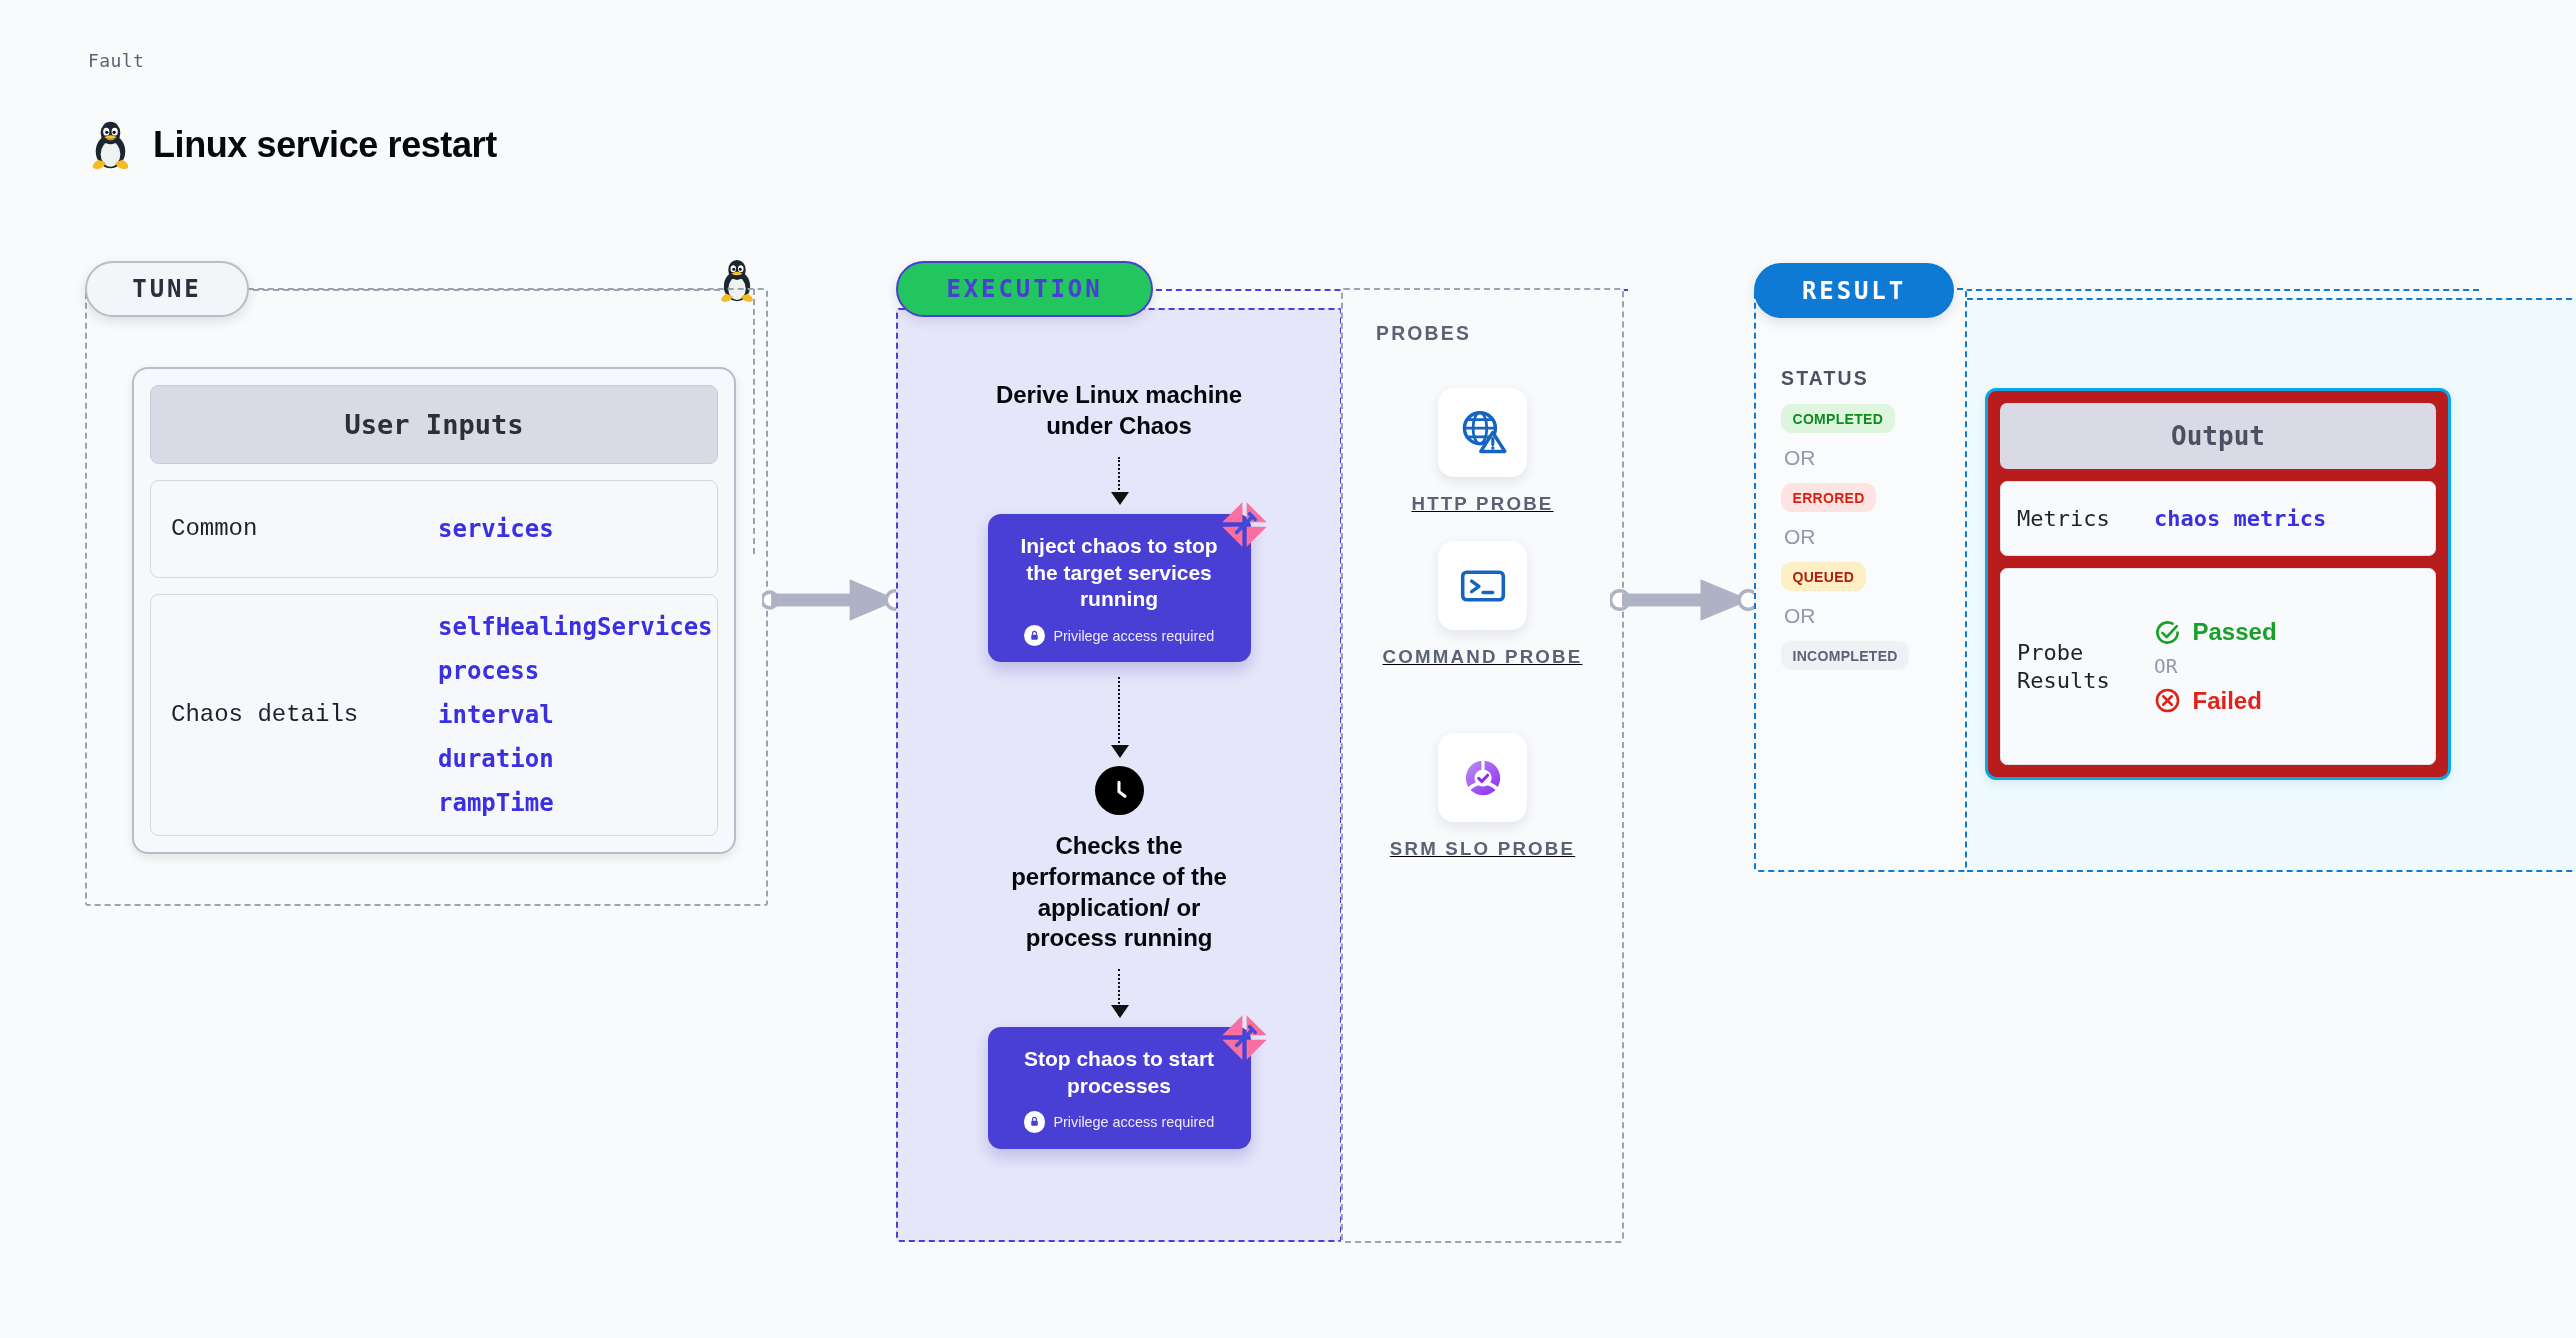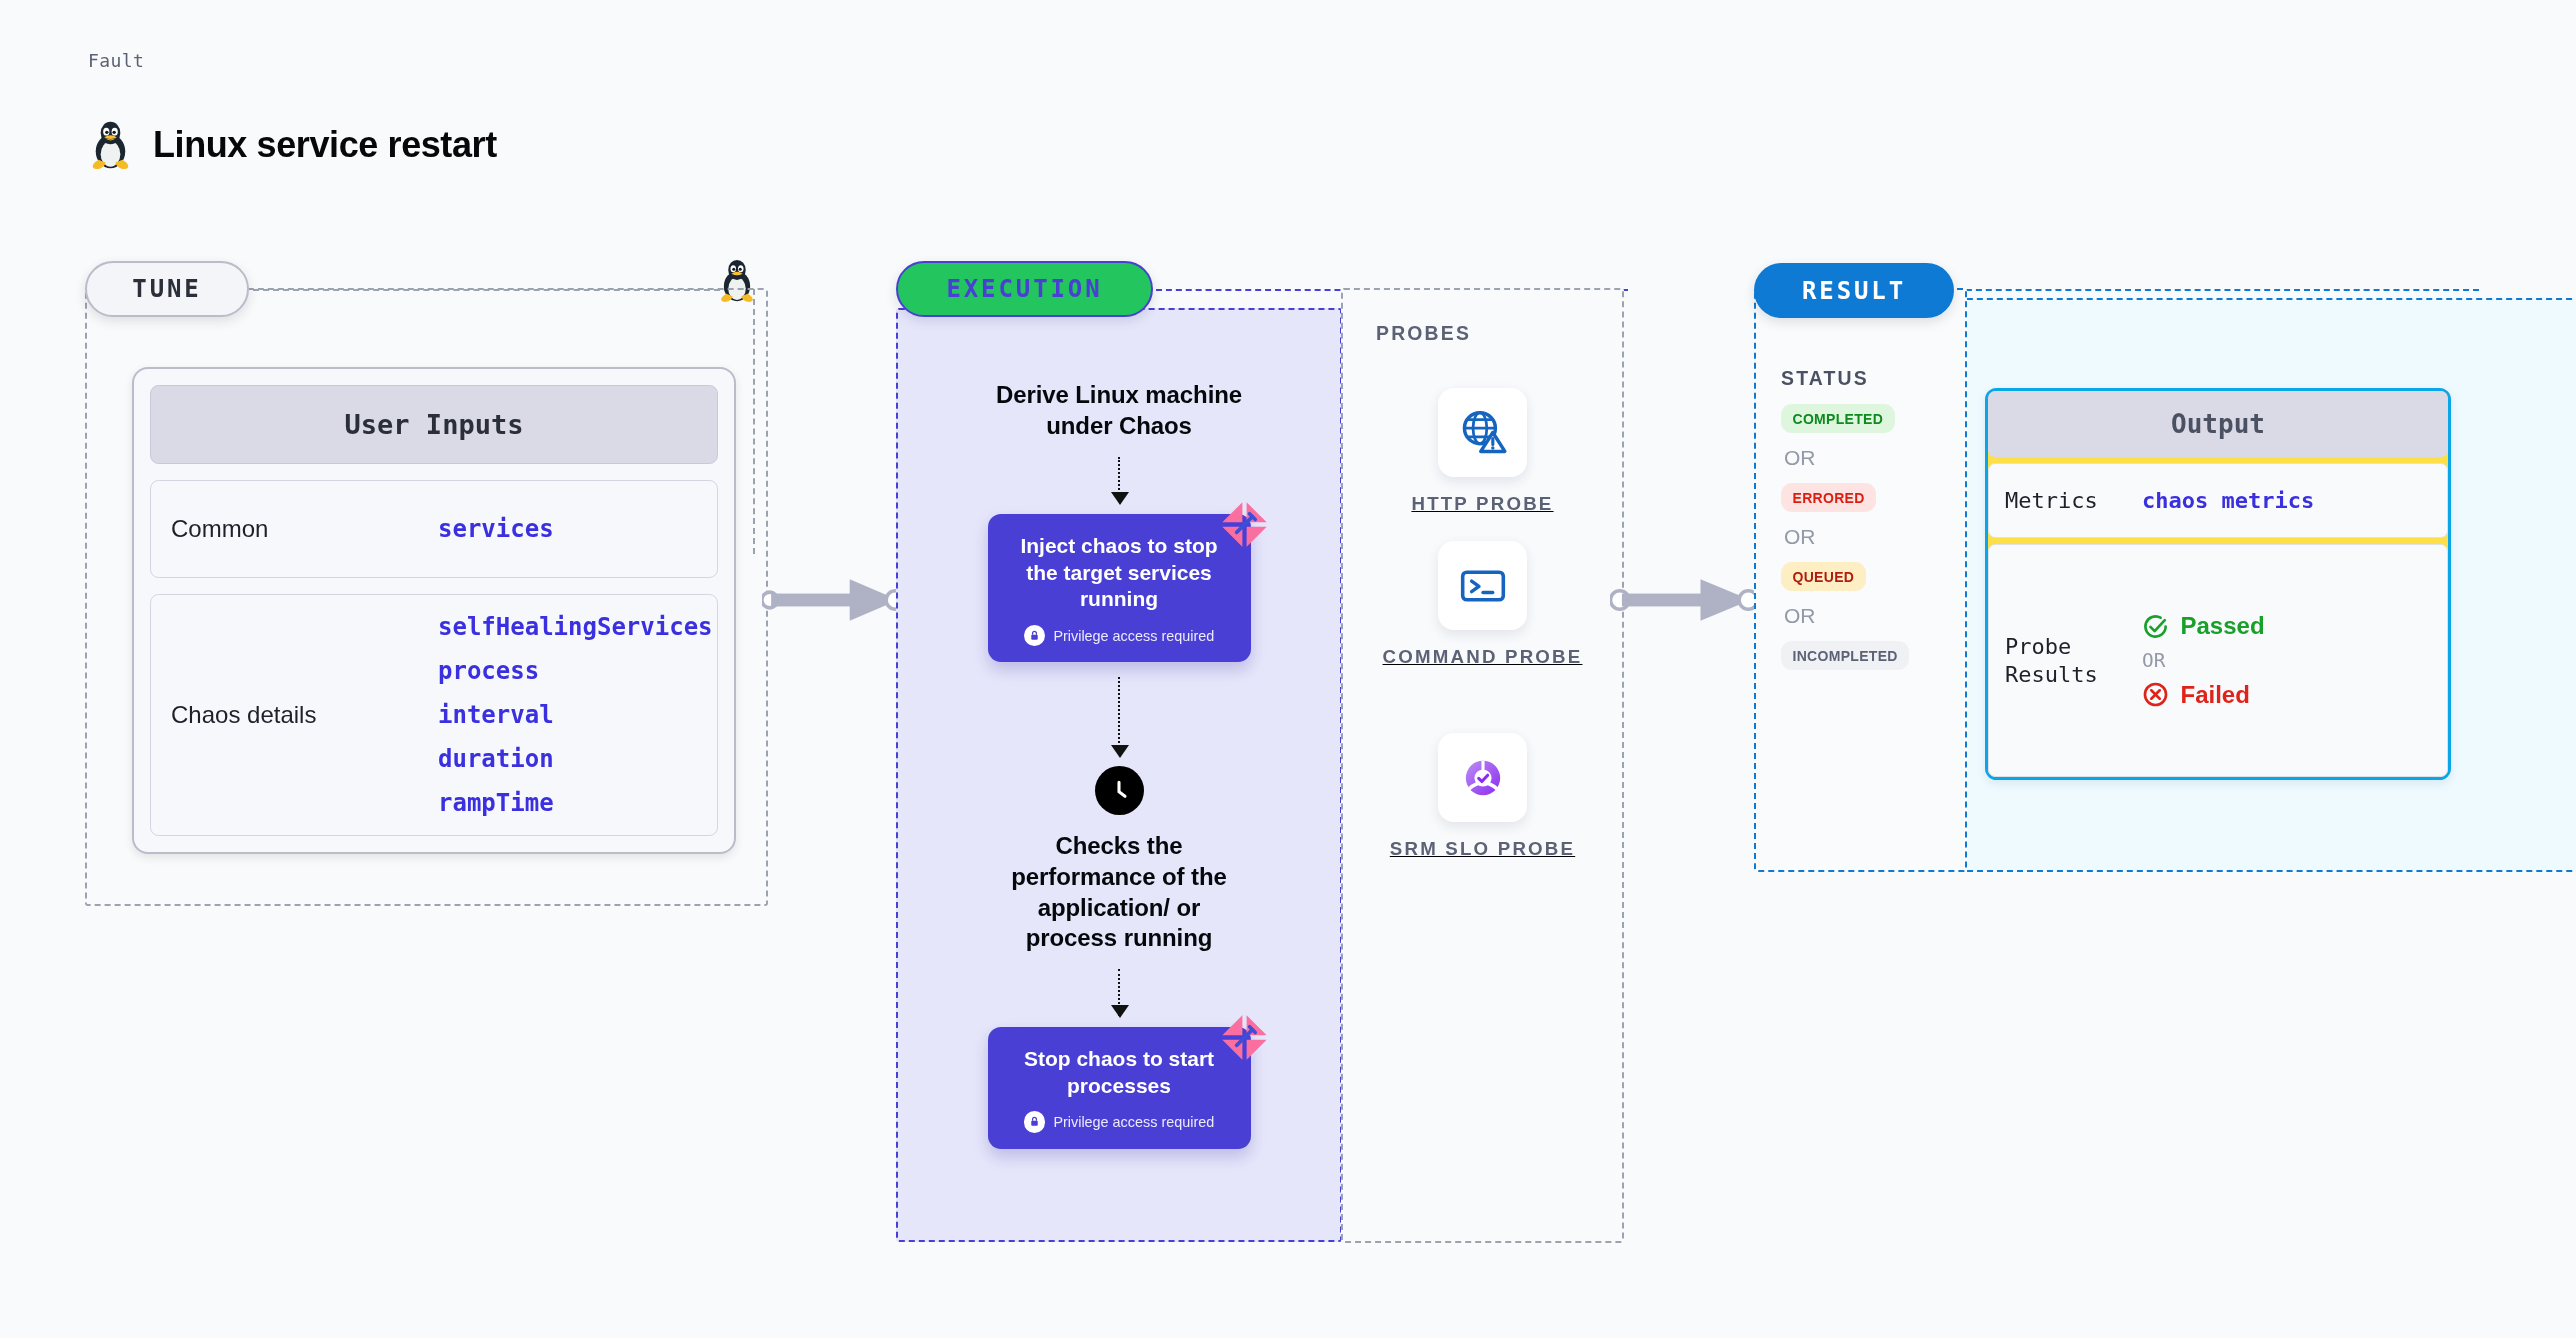--- a/index.html
+++ b/index.html
@@ -67,21 +67,21 @@
     display: flex; align-items: center; justify-content: center;
     font-family: "DejaVu Sans Mono", monospace; font-size: 27px; font-weight: 700; color: #2b2f3a;
   }
   .tune-row {
     background: #f7f8fb; border: 1.4px solid #d3d5e0; border-radius: 8.6px;
     display: flex; align-items: center; padding: 0 20px;
   }
   .tune-row.common { height: 98px; }
   .tune-row.details { flex: 1; align-items: center; }
   .tune-key {
-    font-family: Liberation Sans, sans-serif; font-size: 24px; color: #1d2129;
+    font-family: Liberation Mono, monospace; font-size: 24px; color: #1d2129;
     width: 223px; flex: none; line-height: 1.15;
   }
   .tune-vals { display: flex; flex-direction: column; gap: 20px; margin-left: 44px; }
   .tune-val {
     font-family: "DejaVu Sans Mono", monospace; font-size: 24px;
     color: #3b30e0; font-weight: 700; line-height: 1;
   }
 
   
   .lead-line { position: absolute; height: 0; border-top: 2.9px dashed #9ba2b0; }
@@ -143,22 +143,22 @@
   .sbadge { border-radius: 11px; padding: 6.5px 11.5px; font-size: 14px; font-weight: 700; letter-spacing: 0.3px; }
   .s-completed { background: #ddf6dd; color: #0f8a1e; }
   .s-errored  { background: #fde4e2; color: #d91f11; }
   .s-queued   { background: #fdeec4; color: #b01c10; }
   .s-incomplete { background: #f0f1f5; color: #5c6275; }
   .or-txt { font-size: 21px; color: #9399a8; margin: 13px 0 13px 2.9px; }
 
   
   .out-card {
     position: absolute; left: 1985px; top: 388px; width: 466px; height: 392px;
-    background: #fde047; border: 3.6px solid #0aa6e8; border-radius: 11.5px;
-    padding: 0; display: flex; flex-direction: column; gap: 6px;
+    background: #b91c1c; border: 3.6px solid #0aa6e8; border-radius: 11.5px;
+    padding: 12px; display: flex; flex-direction: column; gap: 12px;
     box-shadow: 0 3.6px 10px rgba(20,90,130,.10);
   }
   .out-head { height: 66px; background: #d9dae6; border-radius: 7.2px;
               display: flex; align-items: center; justify-content: center;
               font-family: "DejaVu Sans Mono", monospace; font-size: 26px; font-weight: 700; color: #4b5162; }
   .out-row { background: #f9fafc; border: 1.4px solid #dfe1e9; border-radius: 7.2px;
              display: flex; align-items: center; padding: 0 16px; }
   .out-row.metrics { height: 75px; }
   .out-row.probes { flex: 1; }
   .out-key { font-family: "DejaVu Sans Mono", monospace; font-size: 22px; color: #1d2129;

